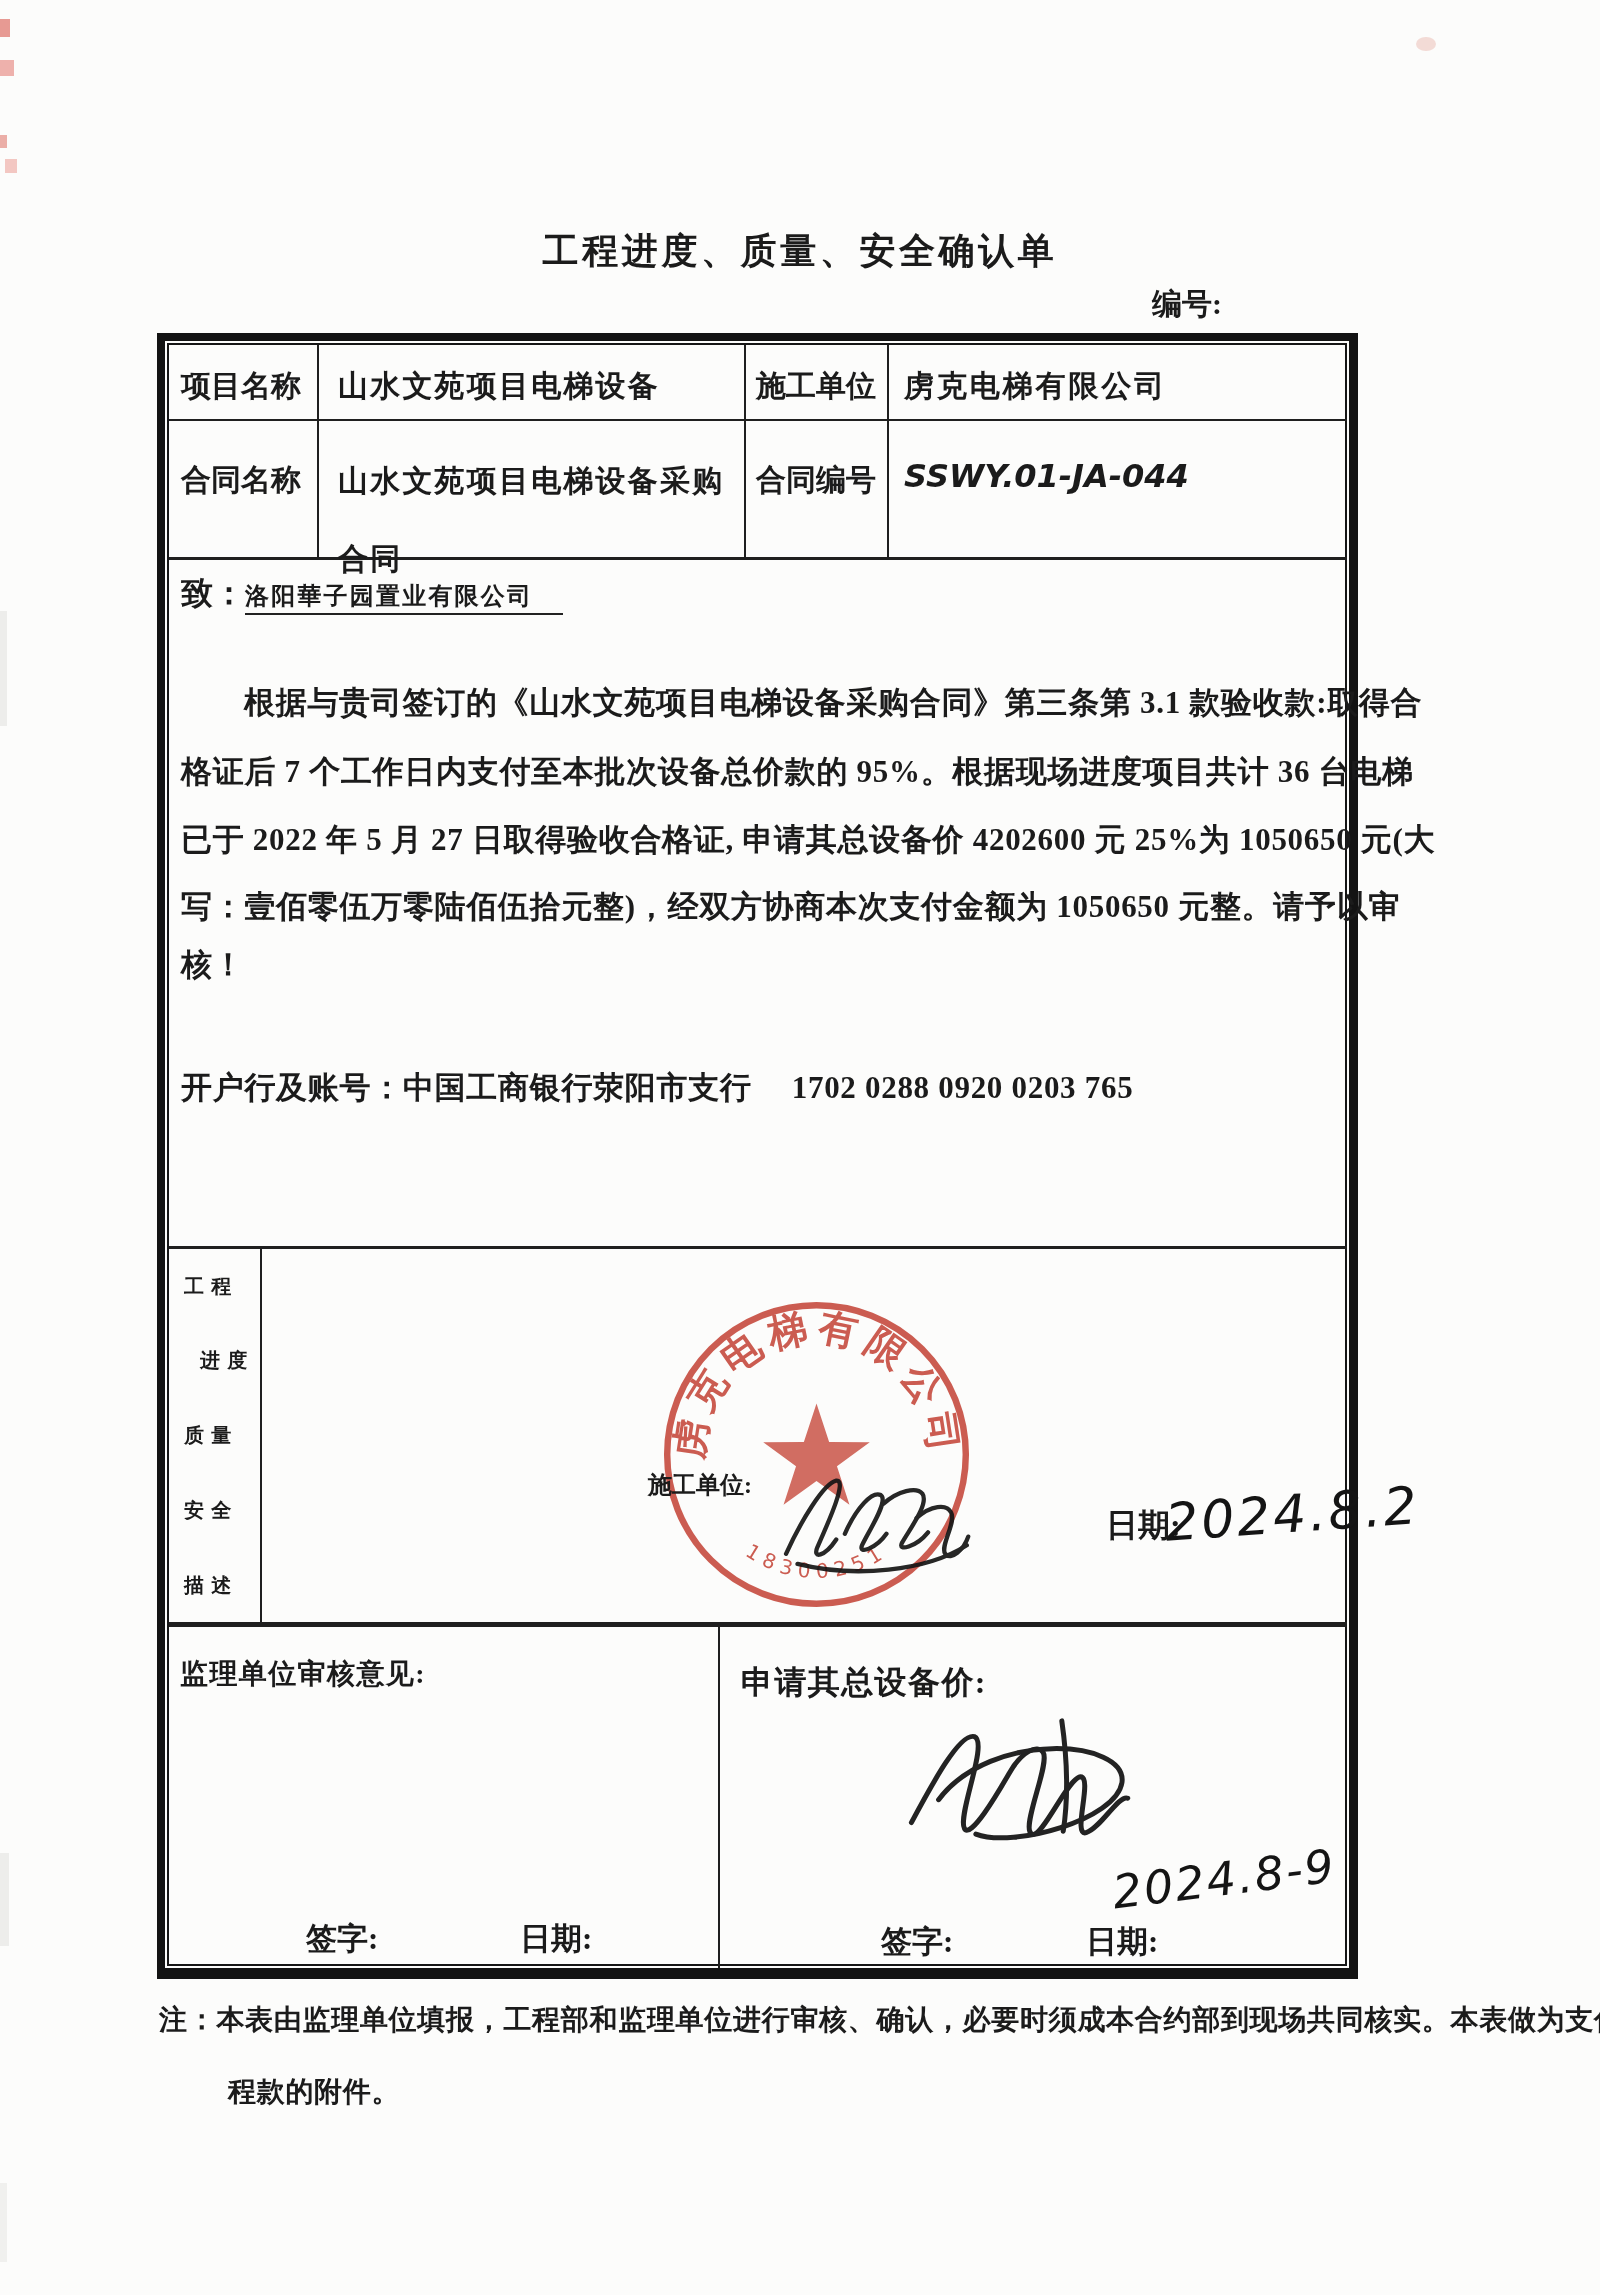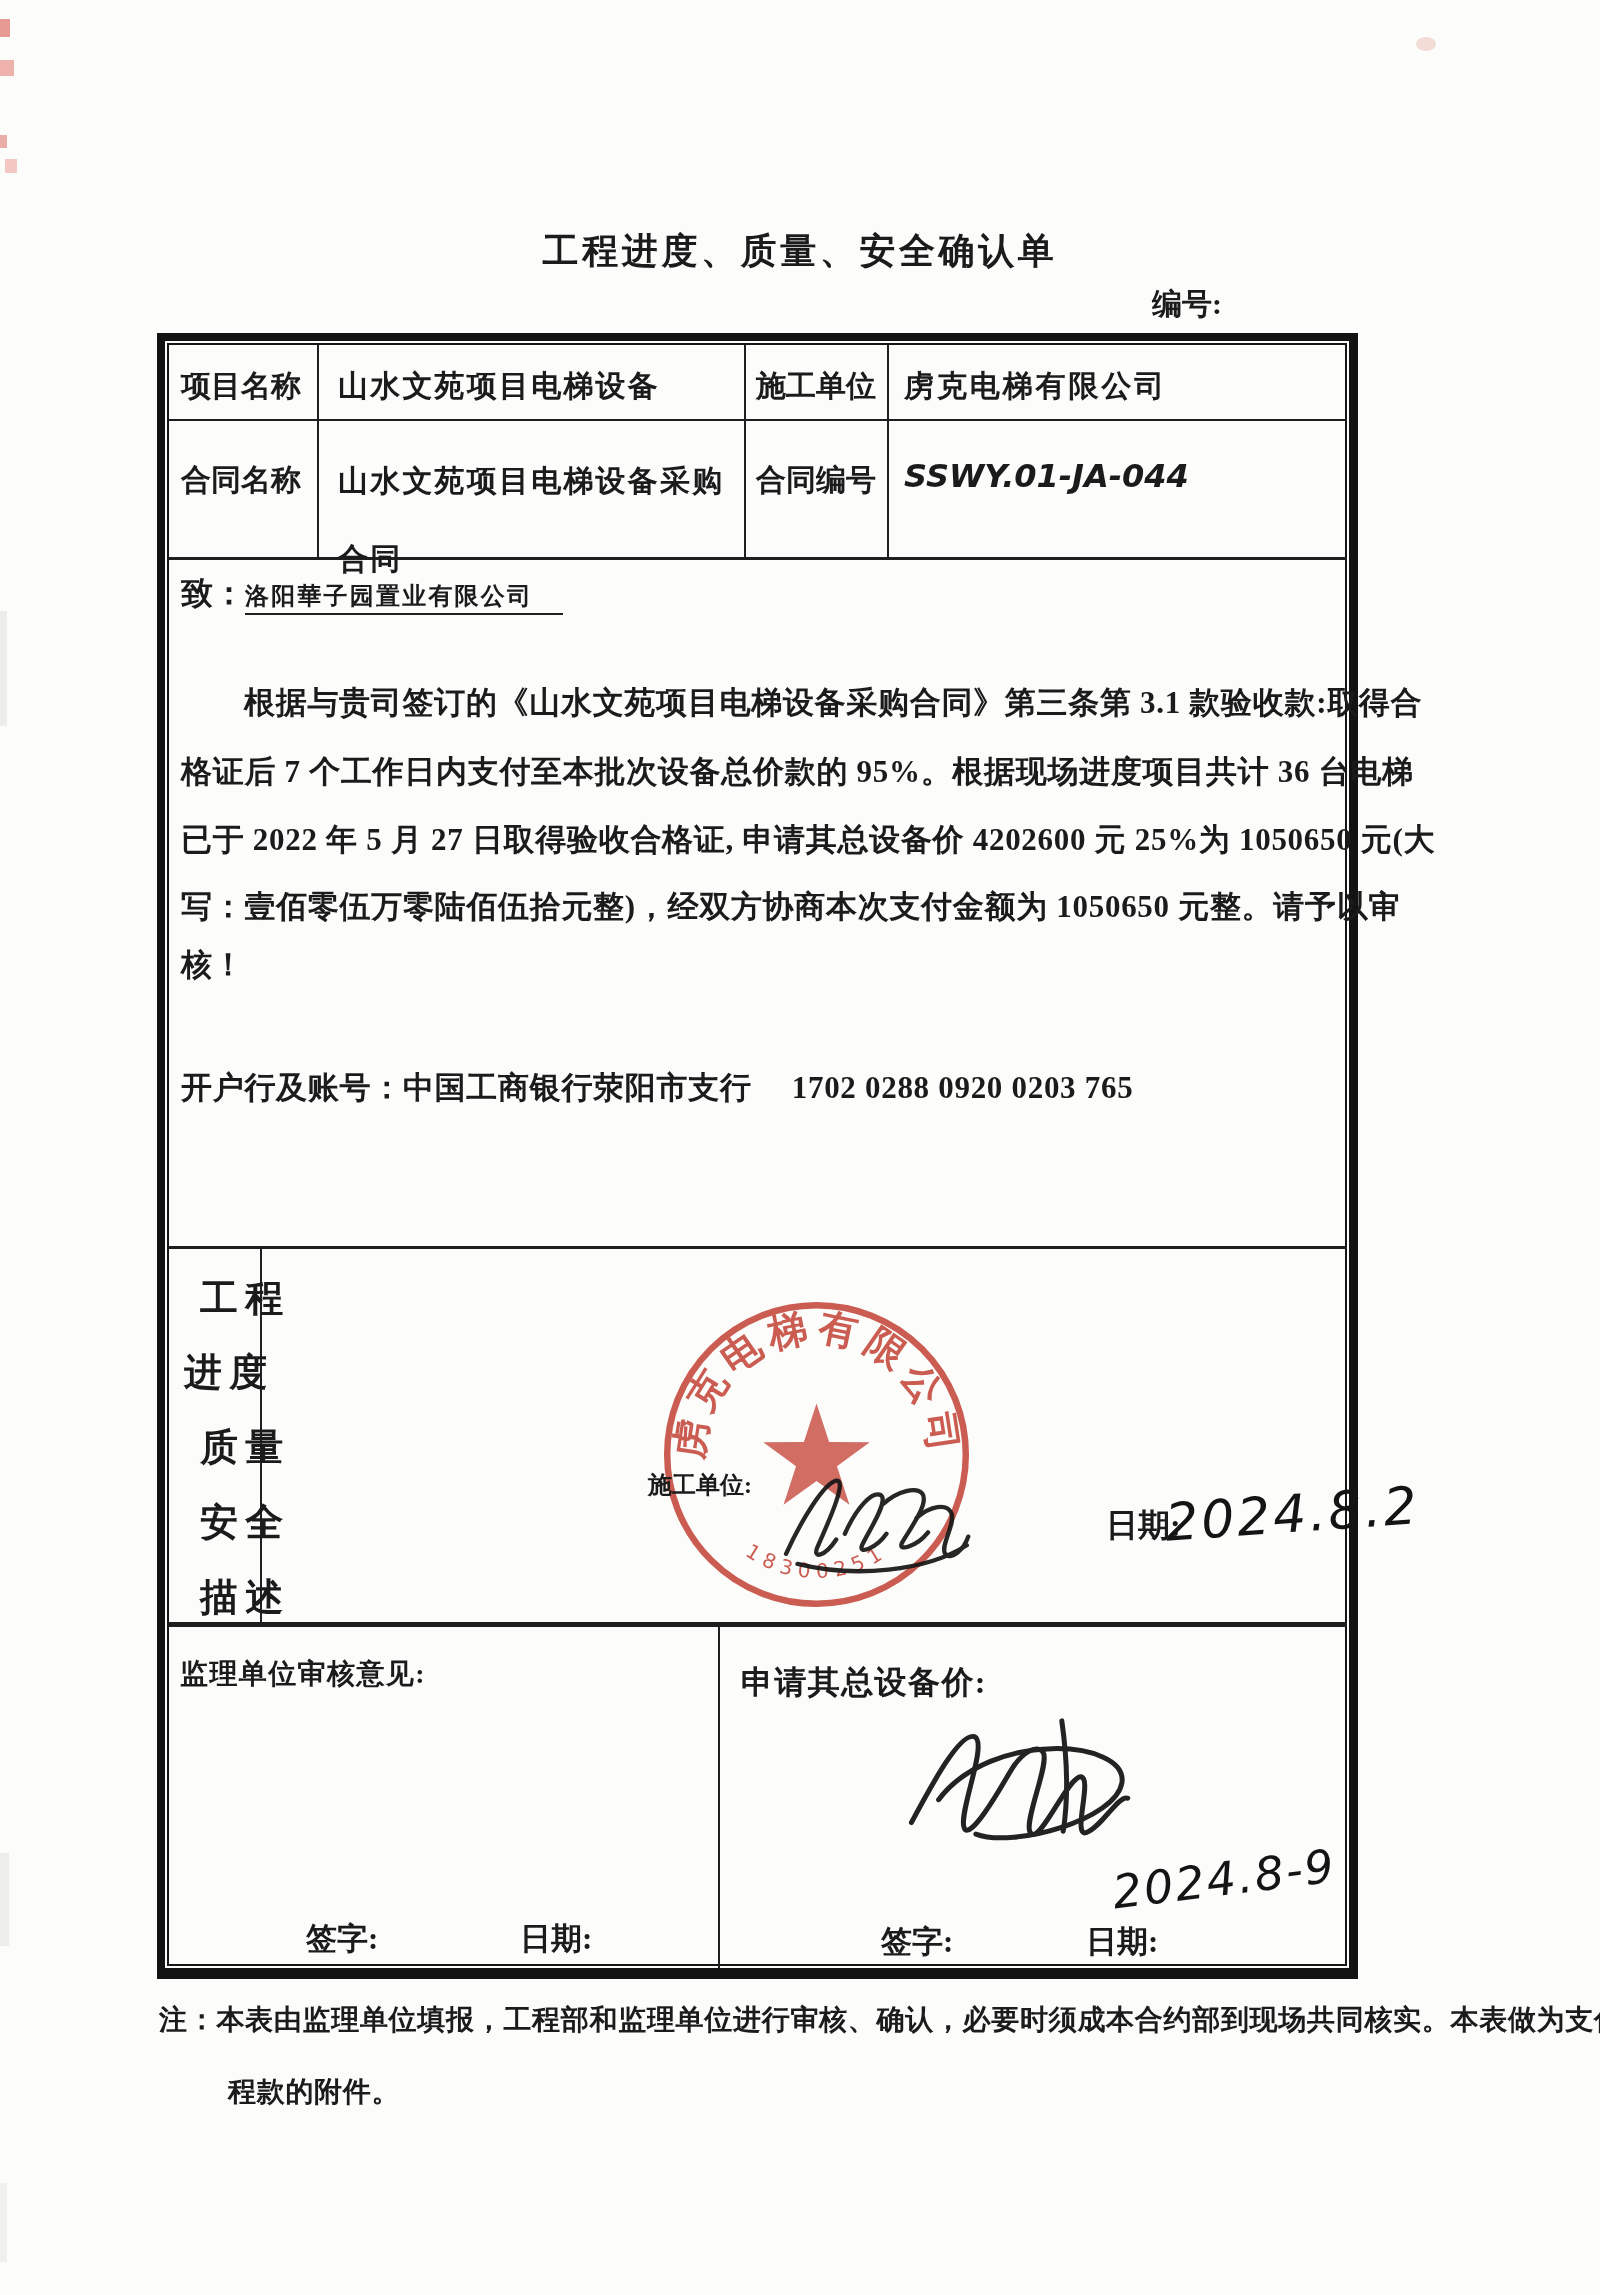--- a/index.html
+++ b/index.html
@@ -8,21 +8,21 @@
     background:#fcfcfb;
     font-family:"Liberation Serif","DejaVu Serif",serif;
     color:#1b1b1b; overflow:hidden;
   }
   .abs { position:absolute; }
   .txt { font-weight:600; white-space:nowrap; }
   .line { background:#1f1f1f; }
   .page-title { font-size:36px; font-weight:700; letter-spacing:3.6px; }
   .cell { font-size:30px; }
   .body-line { font-size:31px; letter-spacing:0.7px; }
-  .vlabel { font-size:38px; letter-spacing:7.2px;margin-left:16px; }
+  .vlabel { font-size:20px; letter-spacing:7.2px; }
   .hand {
     font-family:"DejaVu Sans",sans-serif; font-style:italic;
     color:#141414; font-weight:400; white-space:nowrap;
   }
   .underlined { border-bottom:2.9px solid #222; padding-right:30px; padding-bottom:4.3px; }
   .frame-outer {
     left:157px; top:333px; width:1201px; height:1646px;
     border:8px solid #131313; border-bottom-width:11.5px; border-right-width:9.3px;
     box-sizing:border-box;
   }
@@ -77,21 +77,21 @@
 
 <div class="abs txt body-line" style="left:244px;top:682px;">根据与贵司签订的《山水文苑项目电梯设备采购合同》第三条第 3.1 款验收款:取得合</div>
 <div class="abs txt body-line" style="left:181px;top:751px;">格证后 7 个工作日内支付至本批次设备总价款的 95%。根据现场进度项目共计 36 台电梯</div>
 <div class="abs txt body-line" style="left:181px;top:819px;">已于 2022 年 5 月 27 日取得验收合格证, 申请其总设备价 4202600 元 25%为 1050650 元(大</div>
 <div class="abs txt body-line" style="left:181px;top:886px;">写：壹佰零伍万零陆佰伍拾元整)，经双方协商本次支付金额为 1050650 元整。请予以审</div>
 <div class="abs txt body-line" style="left:181px;top:944px;">核！</div>
 
 <div class="abs txt body-line" style="left:181px;top:1067px;">开户行及账号：中国工商银行荥阳市支行　 1702 0288 0920 0203 765</div>
 
 <div class="abs txt vlabel" style="left:184px;top:1273px;">工程</div>
-<div class="abs txt vlabel" style="left:168px;top:1347px;">进度</div>
+<div class="abs txt vlabel" style="left:200px;top:1347px;">进度</div>
 <div class="abs txt vlabel" style="left:184px;top:1422px;">质量</div>
 <div class="abs txt vlabel" style="left:184px;top:1497px;">安全</div>
 <div class="abs txt vlabel" style="left:184px;top:1572px;">描述</div>
 
 <div class="abs" style="left:655px;top:1293px;opacity:.88;">
   <svg width="323" height="323" viewBox="0 0 450 450">
     <circle cx="225" cy="225" r="208" fill="none" stroke="#c5473a" stroke-width="9"></circle>
     <polygon points="225,154 242.6,207.7 299.2,207.9 253.5,241.3 270.9,295.1 225,262 179.1,295.1 196.5,241.3 150.8,207.9 207.4,207.7" fill="#c5473a" opacity="0.9"></polygon>
     <defs>
       <path id="sealArcTop" d="M 76.5,279 A 158,158 0 1 1 373.5,279" fill="none"></path>

